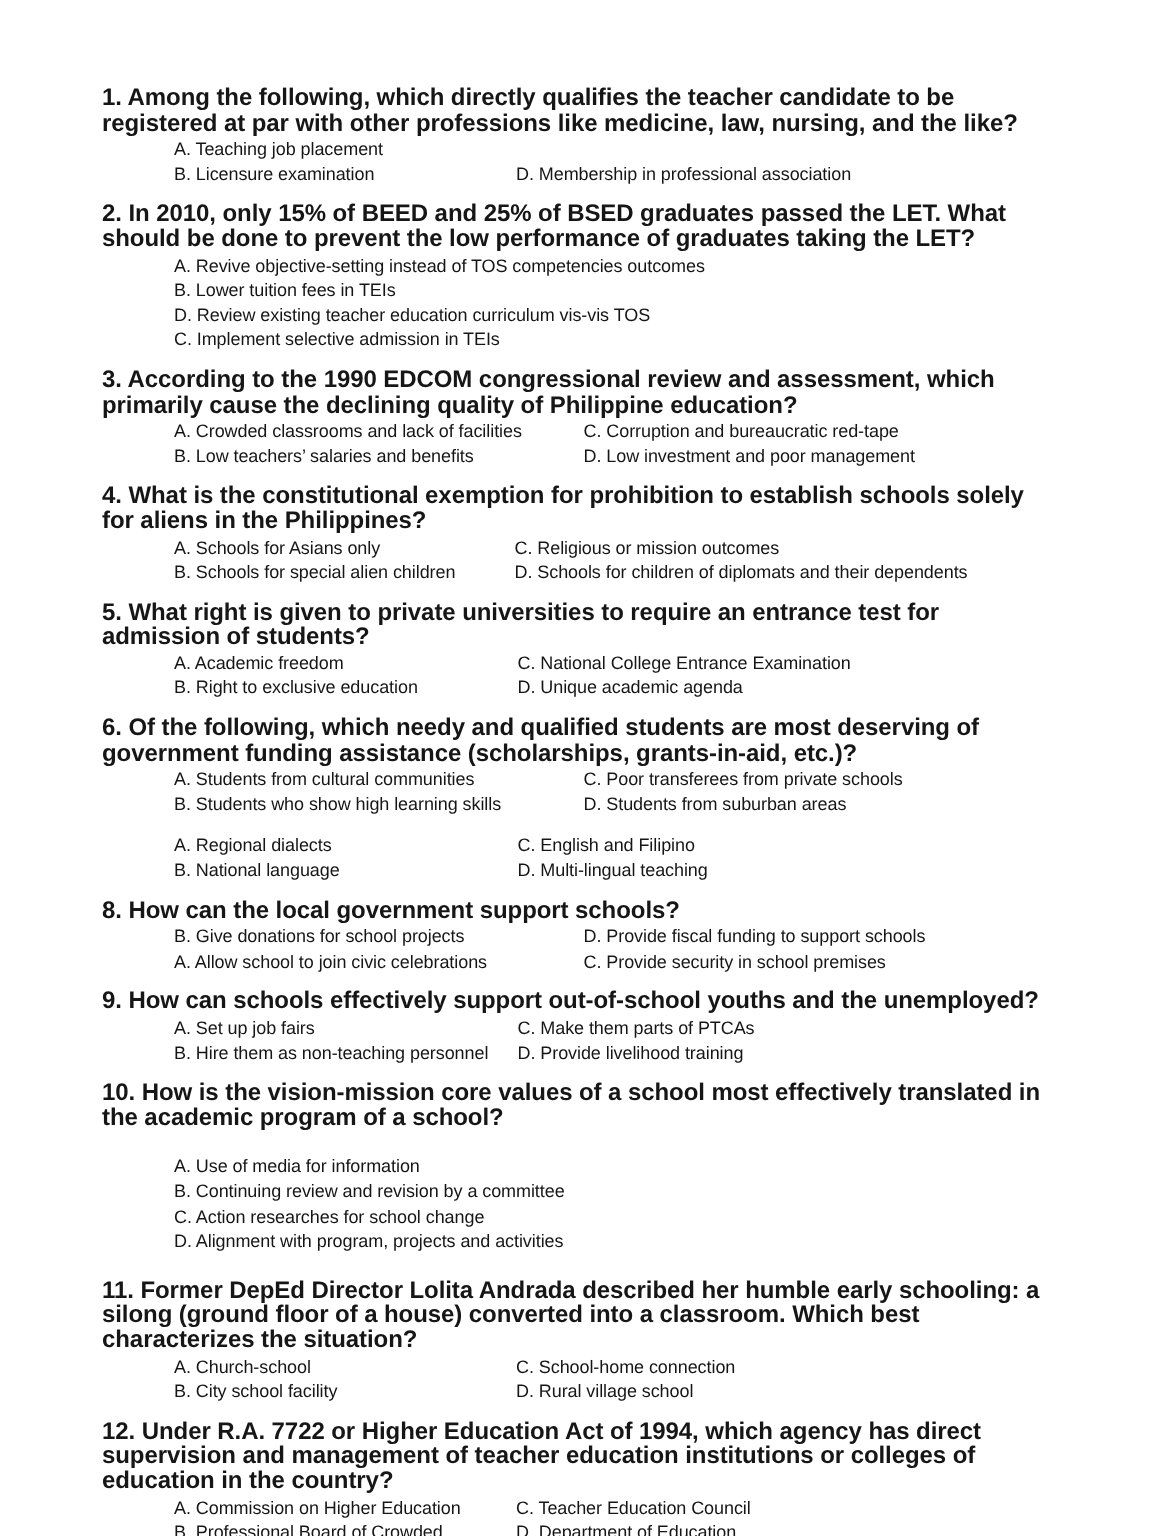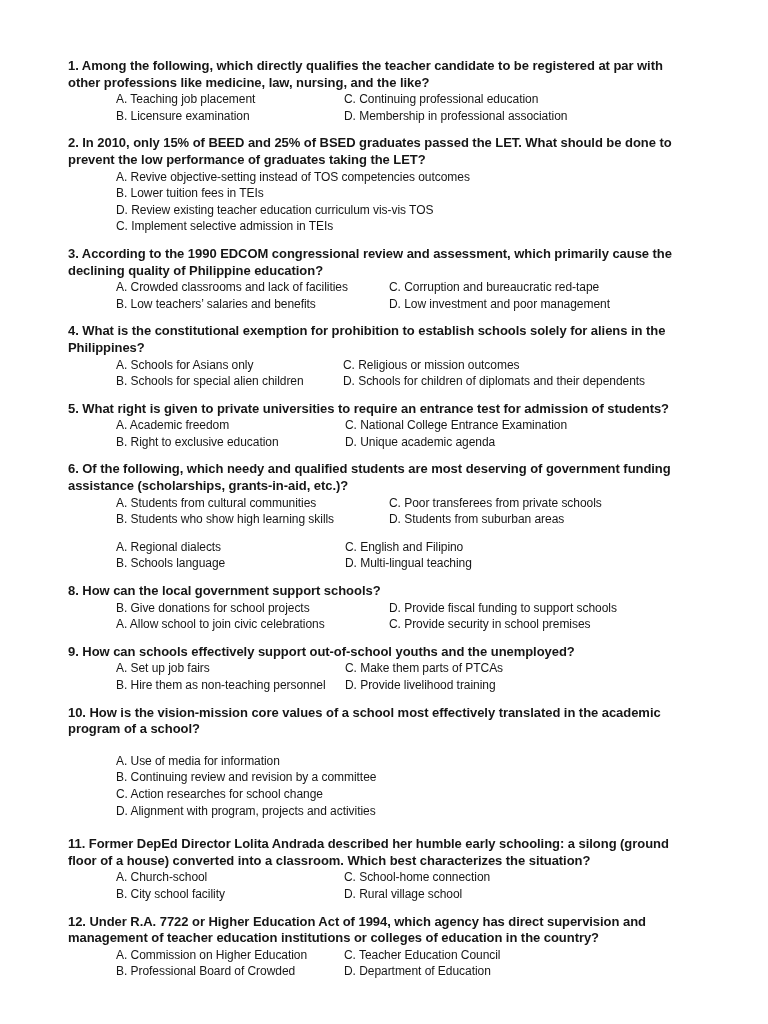--- a/index.html
+++ b/index.html
@@ -23,21 +23,21 @@
     padding: 58px 70px 0 68px;
     overflow: hidden;
   }
   .quiz {
     display: block;
   }
   .question-block {
     margin-bottom: 11px;
   }
   .stem {
-    font-size: 13px;
+    font-size: 16px;
     font-weight: bold;
     line-height: 16.6px;
     letter-spacing: -0.05px;
     color: #161616;
     margin: 0;
     text-align: left;
   }
   .choices {
     margin: 0;
     padding: 0;
@@ -80,21 +80,20 @@
 </head>
 <body>
 
 <div class="page">
   <div class="quiz" id="quiz-root">
       <div class="question-block">
         <p class="stem">1. Among the following, which directly qualifies the teacher candidate to be registered at par with other professions like medicine, law, nursing, and the like?</p>
         <div class="choices">
           <div class="choice-row">
             <span class="choice left" style="width: 228px; flex: 0 0 228px;">A. Teaching job placement</span>
-            <span class="choice right">C. Continuing professional education</span>
           </div>
           <div class="choice-row">
             <span class="choice left" style="width: 228px; flex: 0 0 228px;">B. Licensure examination</span>
             <span class="choice right">D. Membership in professional association</span>
           </div>
         </div>
       </div>
       <div class="question-block">
         <p class="stem">2. In 2010, only 15% of BEED and 25% of BSED graduates passed the LET. What should be done to prevent the low performance of graduates taking the LET?</p>
         <div class="choices">
@@ -158,21 +157,21 @@
           </div>
         </div>
       </div>
       <div class="question-block">
         <div class="choices">
           <div class="choice-row">
             <span class="choice left" style="width: 229px; flex: 0 0 229px;">A. Regional dialects</span>
             <span class="choice right">C. English and Filipino</span>
           </div>
           <div class="choice-row">
-            <span class="choice left" style="width: 229px; flex: 0 0 229px;">B. Schools language</span>
+            <span class="choice left" style="width: 229px; flex: 0 0 229px;">B. National language</span>
             <span class="choice right">D. Multi-lingual teaching</span>
           </div>
         </div>
       </div>
       <div class="question-block">
         <p class="stem">8. How can the local government support schools?</p>
         <div class="choices">
           <div class="choice-row">
             <span class="choice left" style="width: 273px; flex: 0 0 273px;">B. Give donations for school projects</span>
             <span class="choice right">D. Provide fiscal funding to support schools</span>

